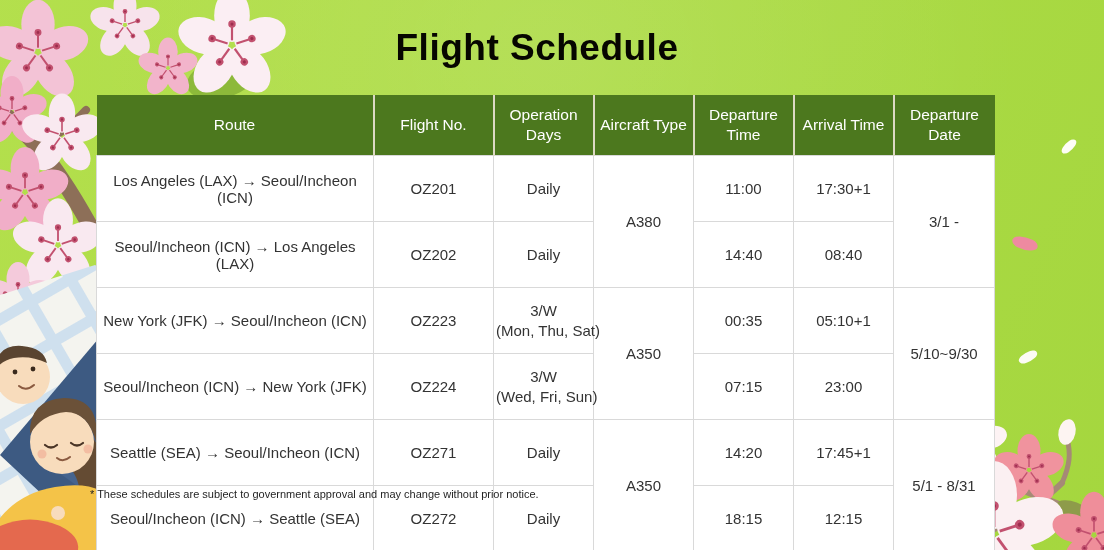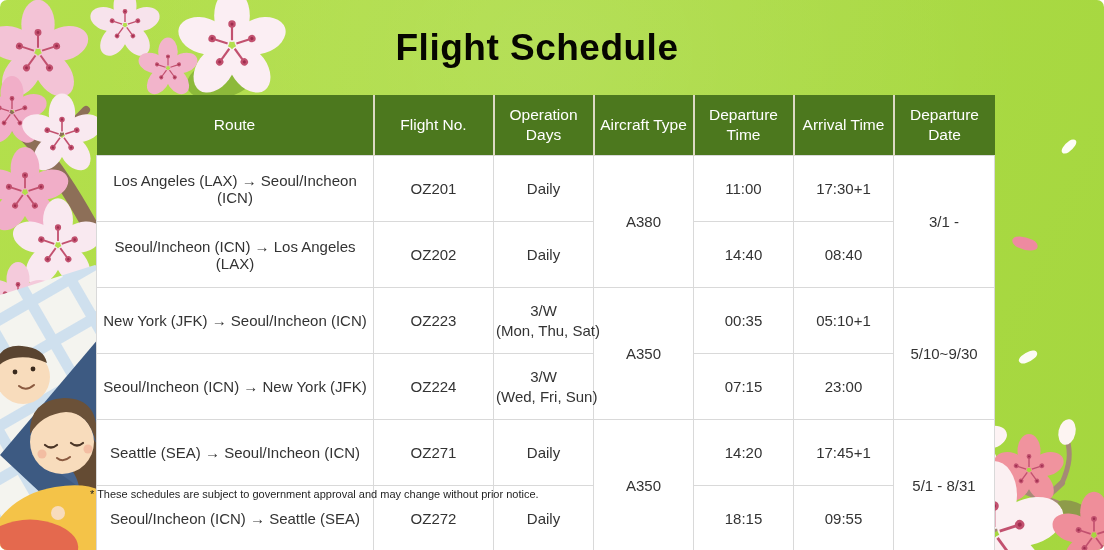--- a/index.html
+++ b/index.html
@@ -10,21 +10,20 @@
     --table-border:#d9d9d9;
     --note-text:#1f1f1f;
   }
   html,body{margin:0;padding:0;}
   .stage{
     position:relative;width:1104px;height:550px;overflow:hidden;
     background-color:var(--bg-green);
     background-image:linear-gradient(115deg, rgba(255,255,170,0.10), rgba(90,150,20,0.08)),
                      radial-gradient(ellipse at 50% 10%, rgba(255,255,255,0.10), transparent 60%);
     font-family:"Liberation Sans","DejaVu Sans",sans-serif;
-    border-radius:7px;
   }
   .title{
     position:absolute;left:88px;top:27px;width:898px;
     text-align:center;font-size:37px;font-weight:700;color:#060600;letter-spacing:0.5px;
   }
   table.sched{
     position:absolute;left:96px;top:95px;width:898px;
     border-collapse:collapse;table-layout:fixed;background:transparent;
   }
   table.sched th{
@@ -235,21 +234,21 @@
         <td rowspan="2">A350</td>
         <td>14:20</td>
         <td>17:45+1</td>
         <td rowspan="2">5/1 - 8/31</td>
       </tr>
       <tr>
         <td>Seoul/Incheon (ICN) → Seattle (SEA)</td>
         <td>OZ272</td>
         <td class="days">Daily</td>
         <td>18:15</td>
-        <td>09:55</td>
+        <td>12:15</td>
       </tr>
     </tbody>
   </table>
 
   <div class="notes">
     <div>* These schedules are subject to government approval and may change without prior notice.</div>
   </div>
 
 </div>
 

